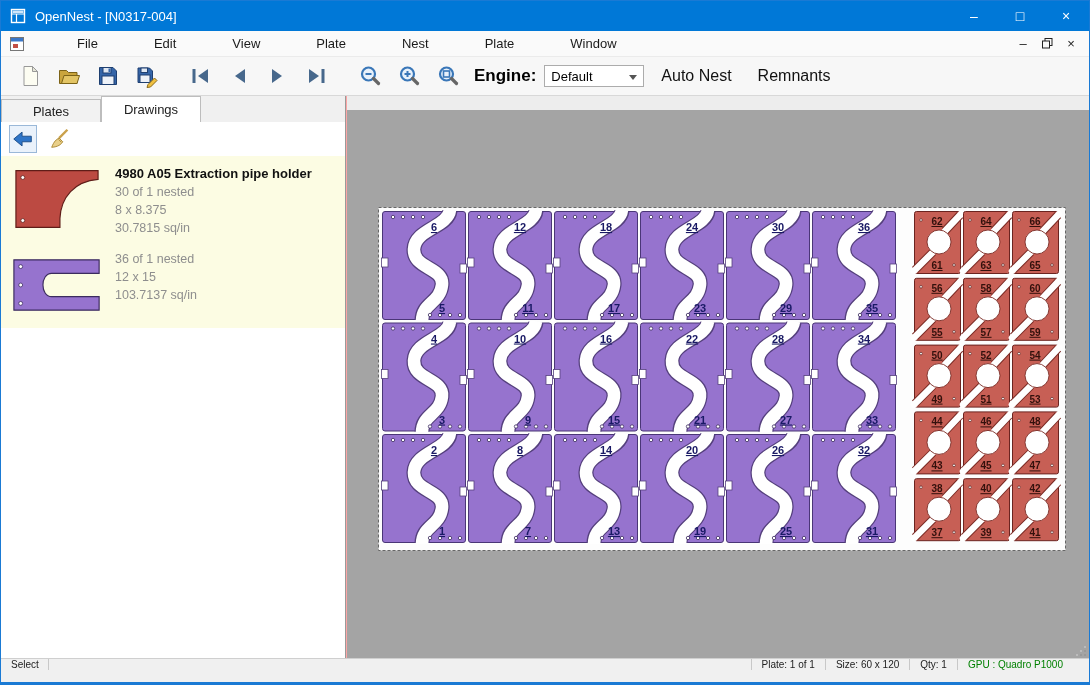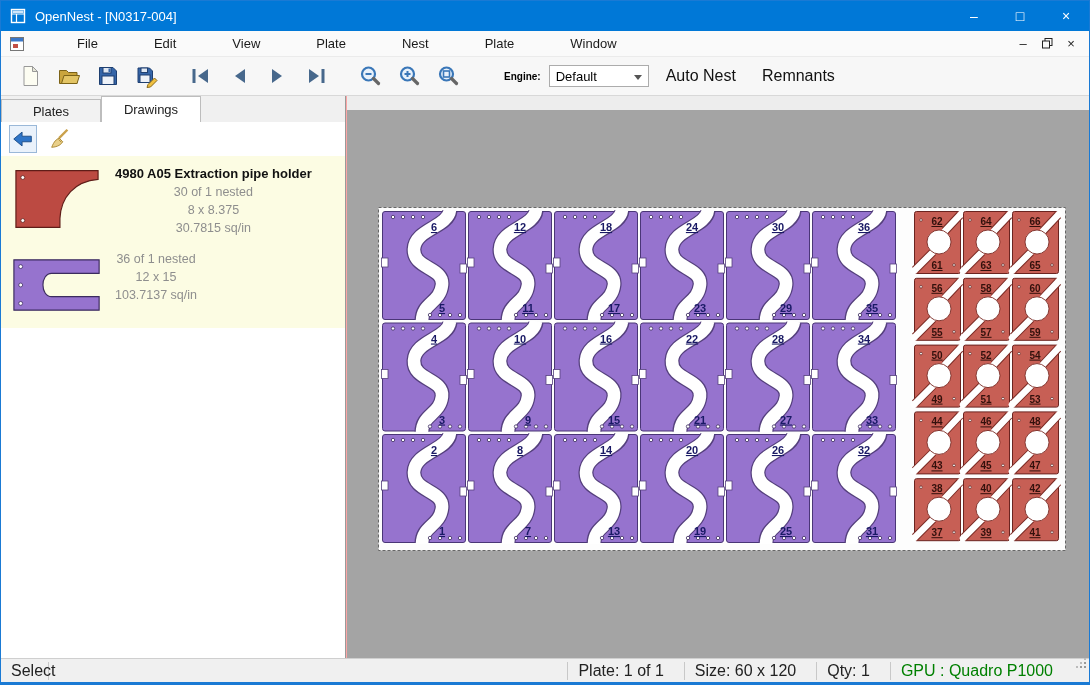--- a/index.html
+++ b/index.html
@@ -24,21 +24,21 @@
   .mdi-controls { margin-left:auto; display:flex; align-items:center; margin-right:6px; }
   .mdi-btn { width:24px; height:20px; display:flex; align-items:center; justify-content:center;
              font-size:13px; color:#222; }
 
   
   .toolbar { position:absolute; top:56px; left:0; right:0; height:39px; background:#f7f7f7;
              border-bottom:1px solid #d8d8d8; display:flex; align-items:center; padding-left:16px; }
   .tb-btn { width:26px; height:28px; display:flex; align-items:center; justify-content:center;
             margin-right:13px; }
   .grp { margin-left:14px; }
-  .engine-label { font-size:10px; font-weight:bold; margin-left:30px; margin-right:8px; }
+  .engine-label { font-size:17px; font-weight:bold; margin-right:8px; }
   .combo { width:100px; height:22px; background:#fff; border:1px solid #acacac; font-size:13px;
            display:flex; align-items:center; padding-left:6px; position:relative; }
   .combo .caret { position:absolute; right:6px; top:9px; width:0; height:0;
                   border-left:4px solid transparent; border-right:4px solid transparent;
                   border-top:5px solid #555; }
   .tb-text-btn { font-size:16px; color:#111; padding:6px 9px; margin-left:8px; }
 
   
   .main { position:absolute; top:95px; left:0; right:0; bottom:24px; }
   .sidebar { position:absolute; top:0; left:0; width:345px; height:100%; background:#fff;
@@ -51,34 +51,34 @@
   .side-toolbar { height:34px; background:#fff; display:flex; align-items:center; padding-left:8px;
                   gap:9px; }
   .side-btn { width:28px; height:28px; display:flex; align-items:center; justify-content:center; }
   .side-btn.boxed { border:1px solid #9ab8d8; background:#eaf2fb; }
   .drawing-list { }
   .drawing-item { height:86px; background:var(--item-bg,#fcfce3); display:flex; gap:12px;
                   padding:6px 10px; }
   .thumb { flex:0 0 92px; display:flex; align-items:center; justify-content:center; }
   .item-text { padding-top:2px; }
   .item-title { font-size:13px; font-weight:bold; color:#111; line-height:19px; }
-  .item-meta { font-size:12.5px; color:#8e8e8e; line-height:18px;text-align:center; }
+  .item-meta { font-size:12.5px; color:#8e8e8e; line-height:18px; }
 
   .canvas { position:absolute; top:0; left:346px; right:0; height:100%; background:#a4a4a4; }
   .canvas-strip { position:absolute; top:0; left:0; right:0; height:14px; background:#ededed; }
   .plate { position:absolute; left:31px; top:111px; }
   .pnum { font-family:"Liberation Sans",sans-serif; font-size:11px; font-weight:bold;
           fill:#191965; text-decoration:underline; }
   .rnum { font-family:"Liberation Sans",sans-serif; font-size:10px; font-weight:bold;
           fill:#33100c; text-decoration:underline; }
 
   
   .statusbar { position:absolute; left:0; right:0; bottom:0; height:24px; background:#f0f0f0;
-               border-top:1px solid #cfcfcf; display:flex; align-items:center; font-size:16px;
-               color:#222;gap:10px; }
+               border-top:1px solid #cfcfcf; display:flex; align-items:flex-start; font-size:10px;
+               color:#222; }
   .sb-seg { display:flex; align-items:center; padding:0 10px; }
   .sb-mode { width:48px; border-right:1px solid #c8c8c8; }
   .sb-location { width:162px; color:#8f8f8f; border-right:1px solid #c8c8c8; }
   .sb-fill { flex:1; }
   .sb-right { border-left:1px solid #c8c8c8; }
   .sb-gpu { color:var(--gpu-green,#008000); }
   .sb-grip { width:16px; position:relative; }
   .sb-grip::before { content:""; position:absolute; right:3px; bottom:3px; width:2px; height:2px;
                      background:#999;
                      box-shadow:-4px 0 #999, -8px 0 #bbb, 0 -4px #999, -4px -4px #bbb, 0 -8px #bbb; }

